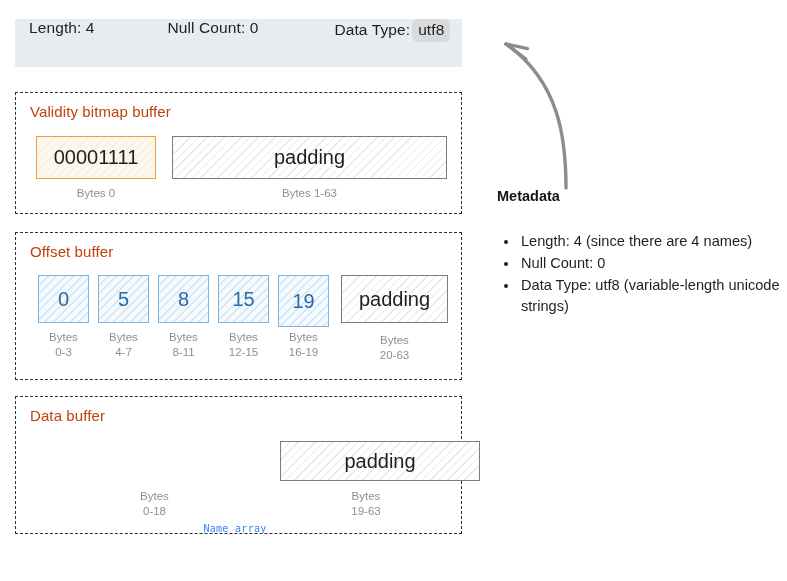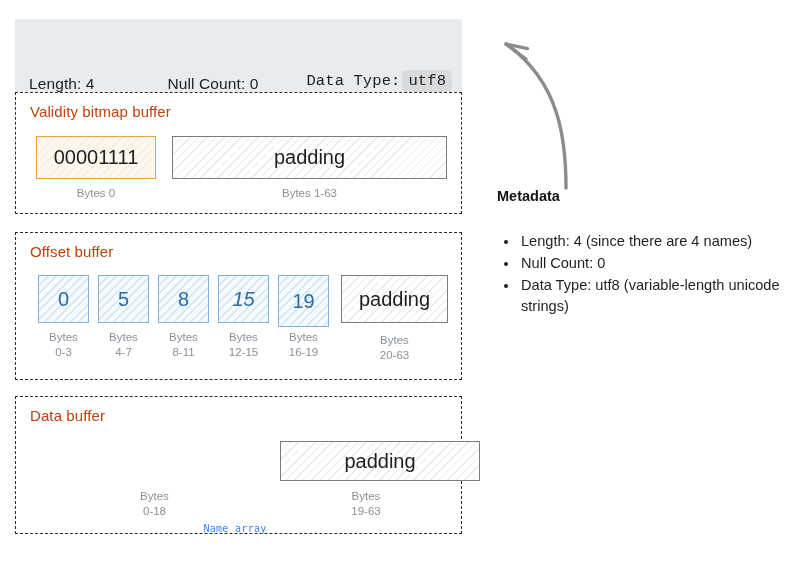--- a/index.html
+++ b/index.html
@@ -7,31 +7,31 @@
     width: 787px; height: 581px;
     background: #ffffff;
     font-family: "Liberation Sans", sans-serif;
     overflow: hidden;
   }
   .canvas { position: relative; width: 787px; height: 581px; }
 
   
   .meta-bar {
     position: absolute; left: 15px; top: 19px;
-    width: 447px; height: 74px;
+    width: 447px; height: 48px;
     background: #e9ecef;
-    display: flex; align-items: flex-end;
+    display: flex; align-items: flex-start;
   }
   .meta-item {
     font-size: 15.5px; color: #1d1f21; white-space: nowrap;
     letter-spacing: 0.1px;
   }
   .meta-item.m1 { margin-left: 14px; }
   .meta-item.m2 { margin-left: 73px; }
-  .meta-item.m3 { margin-left: 48px; font-family: Liberation Mono, monospace; }
+  .meta-item.m3 { margin-left: 76px; }
   .chip {
     display: inline-block;
     background: #d8dadc; border-radius: 6px;
     padding: 2px 6px 3px 6px; margin-left: 2px;
     font-size: 15.5px; color: #1d1f21;
   }
 
   
   .buffer {
     position: absolute; left: 15px; width: 447px;
@@ -149,21 +149,21 @@
 0-3</div>
 
     <div class="cell hatch-blue" style="left:82px; top:42px; width:51px; height:48px;">5</div>
     <div class="lbl" style="left:74px; top:97px; width:67px;">Bytes
 4-7</div>
 
     <div class="cell hatch-blue" style="left:142px; top:42px; width:51px; height:48px;">8</div>
     <div class="lbl" style="left:134px; top:97px; width:67px;">Bytes
 8-11</div>
 
-    <div class="cell hatch-blue" style="left:202px; top:42px; width:51px; height:48px;font-style:italic;">15</div>
+    <div class="cell hatch-blue" style="left:202px; top:42px; width:51px; height:48px;">15</div>
     <div class="lbl" style="left:194px; top:97px; width:67px;">Bytes
 12-15</div>
 
     <div class="cell hatch-blue" style="left:262px; top:42px; width:51px; height:52px;">19</div>
     <div class="lbl" style="left:254px; top:97px; width:67px;">Bytes
 16-19</div>
 
     <div class="cell hatch-gray" style="left:325px; top:42px; width:107px; height:48px;">padding</div>
     <div class="lbl" style="left:325px; top:100px; width:107px;">Bytes
 20-63</div>

